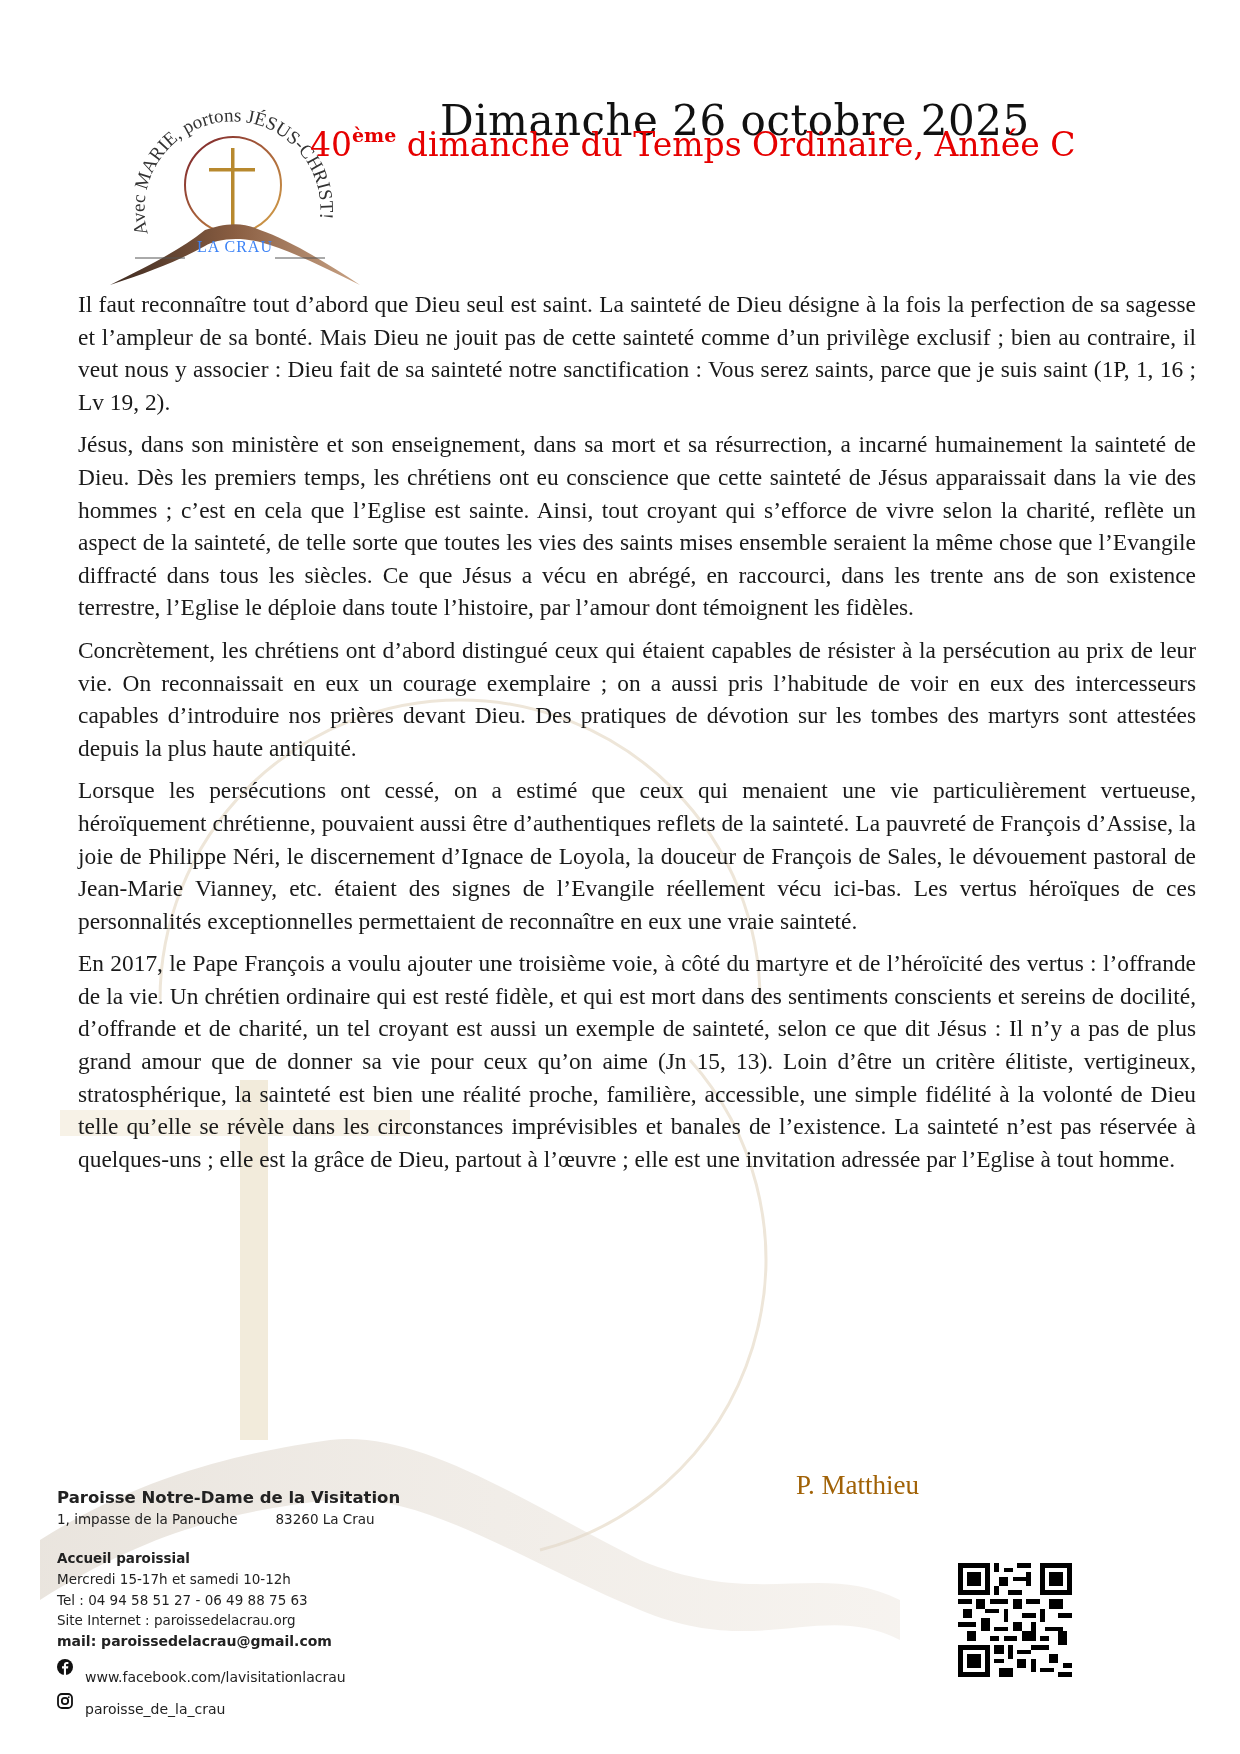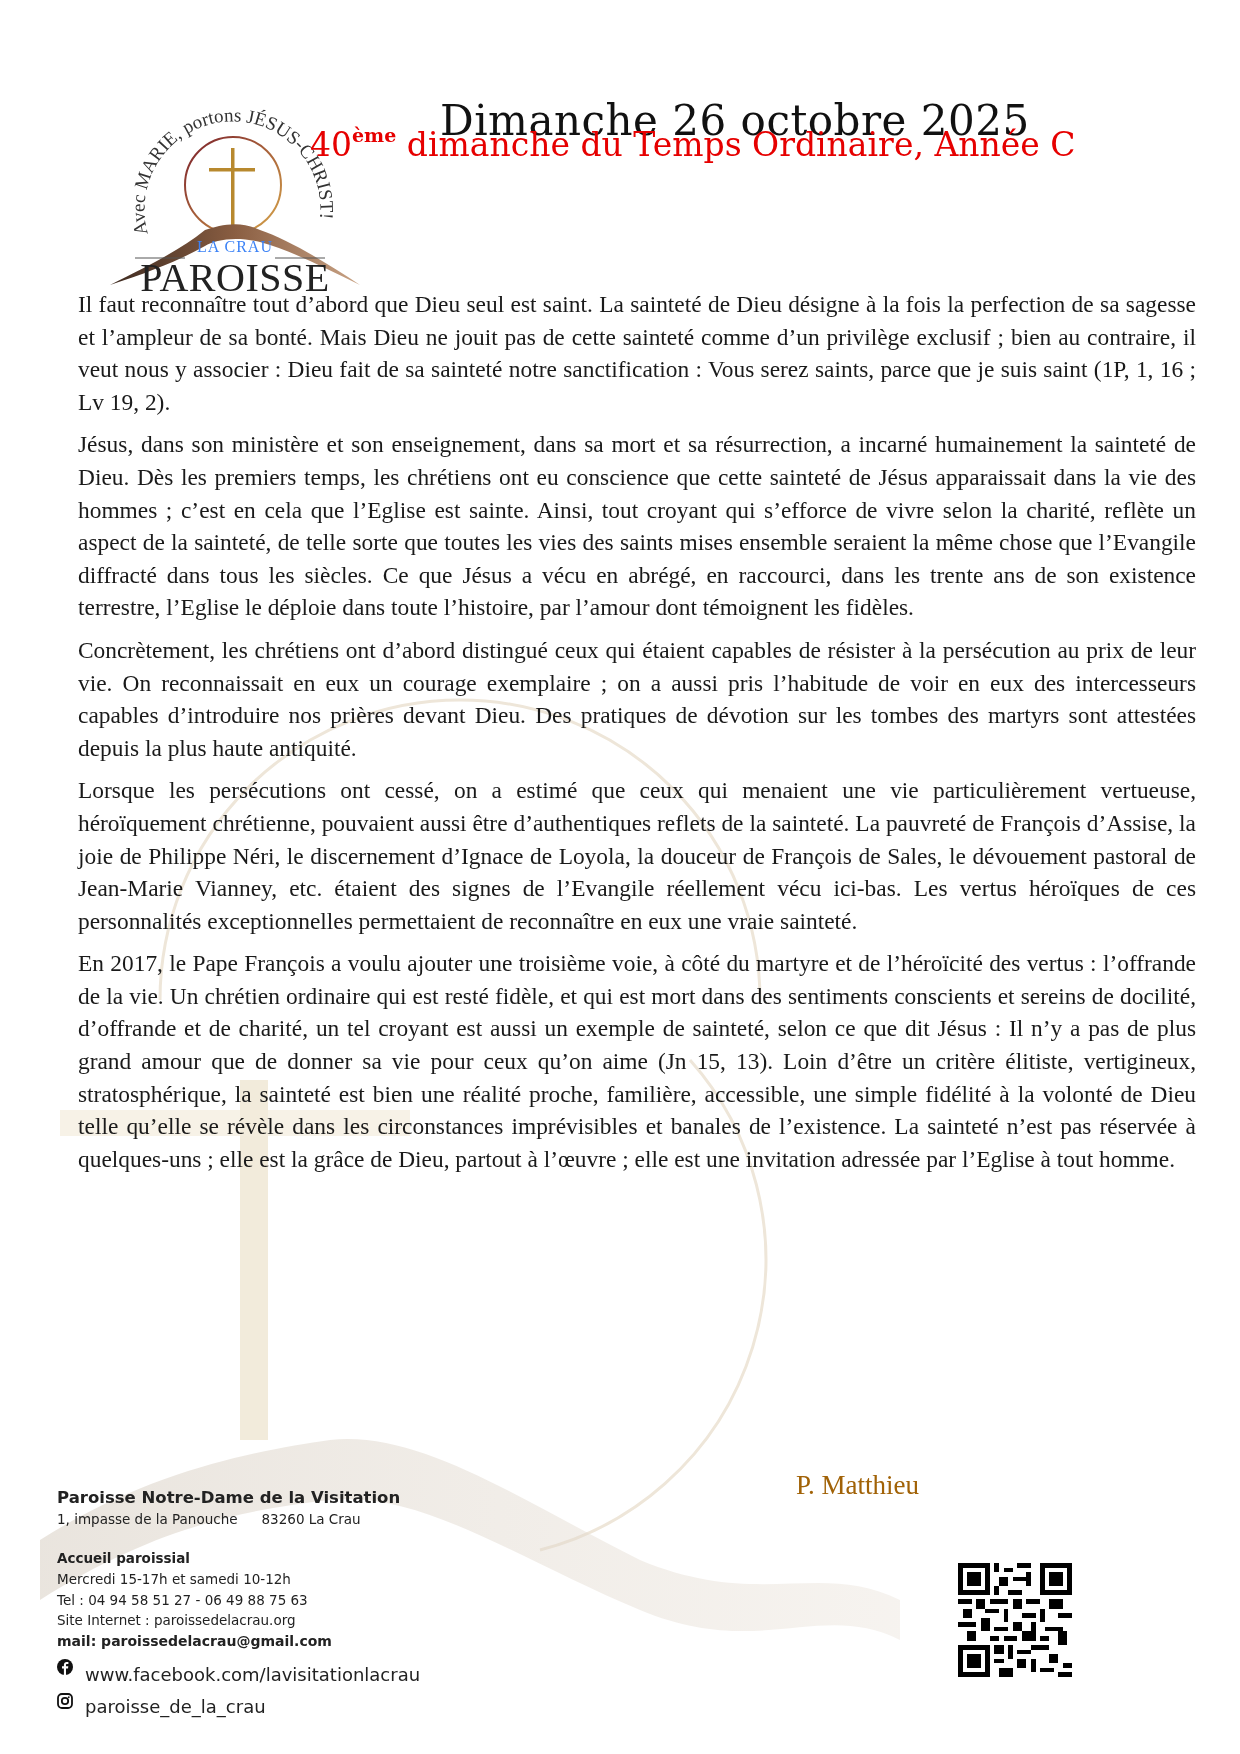--- a/index.html
+++ b/index.html
@@ -14,25 +14,25 @@
   .date-title { position: absolute; left: 440px; top: 68px; font-family: "DejaVu Serif", serif; font-size: 42px; color: #111; letter-spacing: 0.5px; z-index: 1; white-space: nowrap; font-weight: normal; }
   .subtitle { position: absolute; left: 310px; top: 124px; font-family: "DejaVu Serif", serif; font-size: 33px; color: #e60000; z-index: 1; white-space: nowrap; }
   .subtitle sup { font-size: 19px; font-weight: bold; vertical-align: 14px; }
 
   .article { position: absolute; left: 78px; top: 288px; width: 1118px; z-index: 1; font-family: "Liberation Serif", serif; font-size: 23.4px; line-height: 32.6px; text-align: justify; color: #1a1a1a; }
   .article p { margin: 0 0 10px 0; hyphens: auto; }
   .article p.first { text-indent: 352px; }
 
   .contact { position: absolute; left: 57px; top: 1448px; z-index: 1; font-family: "DejaVu Sans", sans-serif; color: #222; margin-top: 40px; }
   .contact .org { font-weight: bold; font-size: 16.5px; margin-bottom: 4px; }
-  .contact .addr { font-size: 13.5px; display: flex; gap: 24px; }
+  .contact .addr { font-size: 13.5px; display: flex; gap: 38px; }
   .contact .accueil { font-weight: bold; font-size: 13.5px; margin-top: 23px; margin-bottom: 3px; }
   .contact .line { font-size: 13.5px; line-height: 20.5px; }
   .contact .mail { font-weight: bold; font-size: 14px; line-height: 20px; }
-  .social { display: flex; align-items: flex-end; gap: 12px; margin-top: 8px; font-size: 18px; }
+  .social { display: flex; align-items: flex-end; gap: 12px; margin-top: 8px; font-size: 14px; }
   .social .ico { width: 16px; height: 16px; display: inline-block; }
 
   .signature { position: absolute; left: 796px; top: 1470px; font-family: "Liberation Serif", serif; font-size: 27px; color: #a16207; z-index: 1; }
 
   .qr { position: absolute; left: 958px; top: 1563px; width: 114px; height: 114px; z-index: 1; }
 </style>
 </head>
 <body>
 
 <svg class="watermark" viewBox="0 0 1240 1754">
@@ -67,21 +67,20 @@
       <textPath href="#arcMotto" startOffset="2%">Avec MARIE, portons JÉSUS-CHRIST!</textPath>
     </text>
     <circle cx="123" cy="95" r="48" fill="none" stroke="url(#ring)" stroke-width="2"></circle>
     <rect x="121" y="58" width="3.5" height="84" fill="#b8892e"></rect>
     <rect x="99" y="78" width="46" height="3.5" fill="#b8892e"></rect>
     <path d="M0 195 C 40 175, 70 160, 95 140 C 110 135, 130 130, 150 140 C 180 150, 220 175, 250 195 C 215 178, 180 160, 150 152 C 125 146, 105 150, 95 156 C 70 170, 40 182, 0 195 Z" fill="url(#mtn)"></path>
     <line x1="25" y1="168" x2="75" y2="168" stroke="#555" stroke-width="1"></line>
     <line x1="165" y1="168" x2="215" y2="168" stroke="#555" stroke-width="1"></line>
   </svg>
   <div style="position:absolute; left:0; top:148px; width:250px; text-align:center; font-family:'Liberation Serif',serif; font-size:16px; letter-spacing:1px; color:#3b82f6;">LA CRAU</div>
-  <div style="position:absolute; left:0; top:164px; width:250px; text-align:center; font-family:'Liberation Serif',serif; font-size:40px; color:#222; letter-spacing:0.5px;">PAROISSE</div>
 </div>
 
 <h1 class="date-title">Dimanche 26 octobre 2025</h1>
 <div class="subtitle"><span>40</span><sup>ème</sup><span> dimanche du Temps Ordinaire, Année C</span></div>
 
 <div class="article">
   <p>Il faut reconnaître tout d’abord que Dieu seul est saint. La sainteté de Dieu désigne à la fois la perfection de sa sagesse et l’ampleur de sa bonté. Mais Dieu ne jouit pas de cette sainteté comme d’un privilège exclusif ; bien au contraire, il veut nous y associer : Dieu fait de sa sainteté notre sanctification : Vous serez saints, parce que je suis saint (1P, 1, 16 ; Lv 19, 2).</p>
   <p>Jésus, dans son ministère et son enseignement, dans sa mort et sa résurrection, a incarné humainement la sainteté de Dieu. Dès les premiers temps, les chrétiens ont eu conscience que cette sainteté de Jésus apparaissait dans la vie des hommes ; c’est en cela que l’Eglise est sainte. Ainsi, tout croyant qui s’efforce de vivre selon la charité, reflète un aspect de la sainteté, de telle sorte que toutes les vies des saints mises ensemble seraient la même chose que l’Evangile diffracté dans tous les siècles. Ce que Jésus a vécu en abrégé, en raccourci, dans les trente ans de son existence terrestre, l’Eglise le déploie dans toute l’histoire, par l’amour dont témoignent les fidèles.</p>
   <p>Concrètement, les chrétiens ont d’abord distingué ceux qui étaient capables de résister à la persécution au prix de leur vie. On reconnaissait en eux un courage exemplaire ; on a aussi pris l’habitude de voir en eux des intercesseurs capables d’introduire nos prières devant Dieu. Des pratiques de dévotion sur les tombes des martyrs sont attestées depuis la plus haute antiquité.</p>
   <p>Lorsque les persécutions ont cessé, on a estimé que ceux qui menaient une vie particulièrement vertueuse, héroïquement chrétienne, pouvaient aussi être d’authentiques reflets de la sainteté. La pauvreté de François d’Assise, la joie de Philippe Néri, le discernement d’Ignace de Loyola, la douceur de François de Sales, le dévouement pastoral de Jean-Marie Vianney, etc. étaient des signes de l’Evangile réellement vécu ici-bas. Les vertus héroïques de ces personnalités exceptionnelles permettaient de reconnaître en eux une vraie sainteté.</p>

